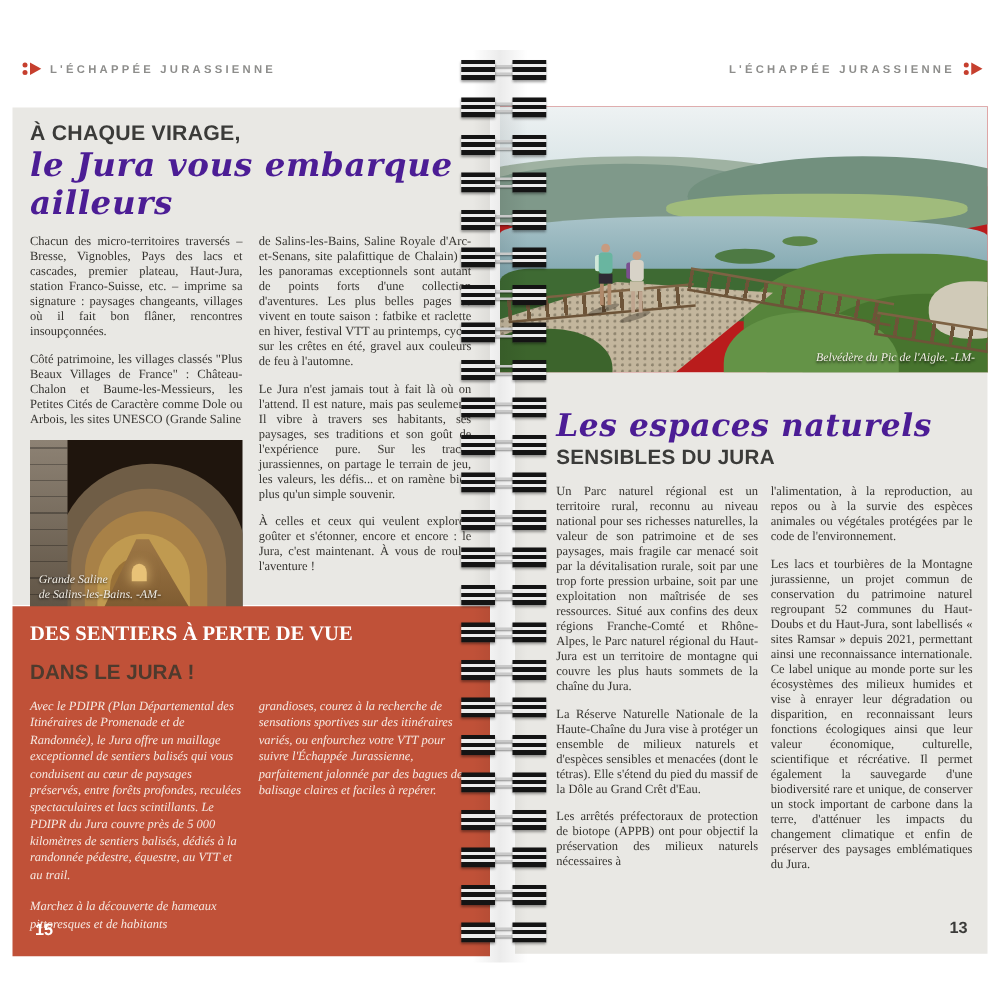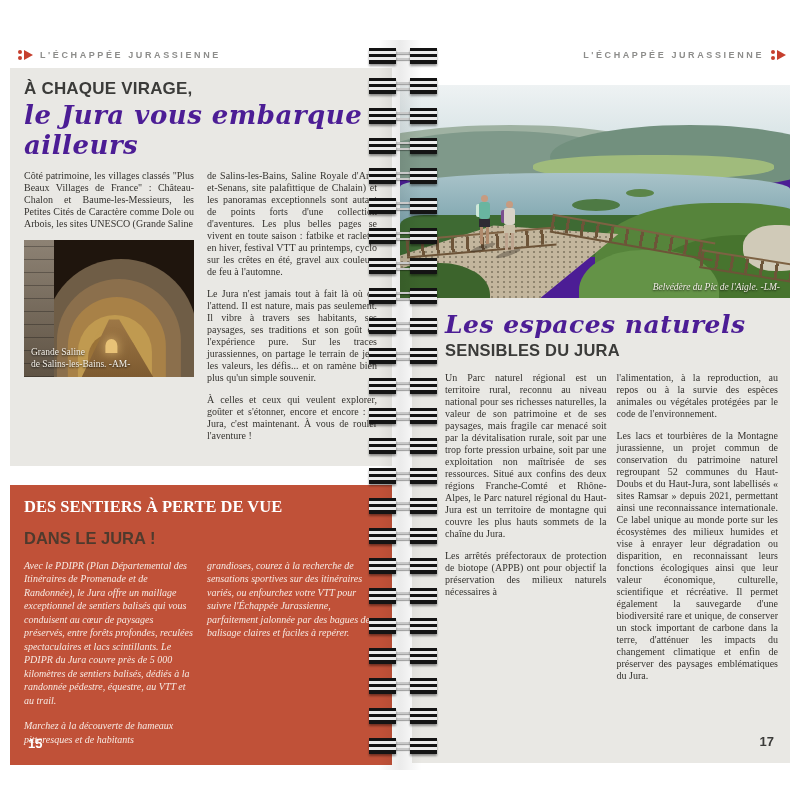--- a/index.html
+++ b/index.html
@@ -10,21 +10,21 @@
   
   .runhead{position:absolute;top:50px;font-family:"Liberation Sans",sans-serif;
            font-size:9px;letter-spacing:2.6px;color:#8d8d8b;font-weight:bold;
            display:flex;align-items:center;gap:7px;}
   .mark{display:flex;align-items:center;gap:2px;}
   .mark .dots{display:flex;flex-direction:column;gap:2px;}
   .mark .dot{width:4px;height:4px;border-radius:50%;background:#c63f2e;}
   .mark .tri{width:0;height:0;border-left:9px solid #c63f2e;border-top:5.5px solid transparent;border-bottom:5.5px solid transparent;}
 
   
-  .gray-panel{position:absolute;left:10px;top:68px;width:382px;height:398px;background:#e9e8e4;}
+  .gray-panel{position:absolute;left:10px;top:86px;width:382px;height:398px;background:#e9e8e4;}
   .gp-inner{padding:11px 14px 0 14px;}
   .h-caps{font-family:"Liberation Sans",sans-serif;font-weight:800;color:#3b3b39;
           font-size:17px;letter-spacing:.2px;margin:0;}
   .h-script{font-family:"DejaVu Serif",serif;font-style:italic;font-weight:600;
             color:#4c1d95;font-size:26px;margin:1px 0 10px 0;letter-spacing:.5px;}
   .cols2{display:flex;gap:13px;}
   .col{width:170px;}
   .body-txt p{margin:0 0 10px 0;font-size:10px;line-height:1.2;color:#35332f;
               text-align:justify;text-justify:inter-word;}
 
@@ -37,35 +37,35 @@
   .a1{width:152px;height:118px;background:#6f5d46;border-radius:76px 76px 0 0;}
   .a2{width:124px;height:98px;background:#8b6f4c;border-radius:62px 62px 0 0;}
   .a3{width:98px;height:80px;background:#a88147;border-radius:49px 49px 0 0;}
   .a4{width:74px;height:62px;background:#c09a50;border-radius:37px 37px 0 0;}
   .a5{width:50px;height:44px;background:#9a7238;border-radius:25px 25px 0 0;}
   .a6{width:30px;height:27px;background:#4e3319;border-radius:15px 15px 0 0;}
   .t-floor{position:absolute;inset:0;background:linear-gradient(#caa064,#7d5a30);
            clip-path:polygon(50% 58%,56% 58%,76% 100%,34% 100%);}
   .t-glow{position:absolute;bottom:24px;left:50%;transform:translateX(-30%);width:12px;height:14px;
           background:#e8c277;border-radius:50% 50% 0 0;box-shadow:0 0 8px 2px rgba(232,194,119,.5);}
-  .photo-cap{position:absolute;left:7px;bottom:6px;color:#f3efe7;
+  .photo-cap{position:absolute;left:7px;bottom:6px;color:#f3efe7;font-style:italic;
              font-size:9.5px;line-height:1.25;text-shadow:0 1px 2px rgba(0,0,0,.8);}
 
   
   .red-panel{position:absolute;left:10px;top:485px;width:382px;height:280px;background:#c05138;}
   .rp-inner{padding:13px 14px 0 14px;}
   .rp-title1{font-family:Liberation Serif, serif;font-weight:800;color:#ffffff;font-size:16.5px;margin:0;line-height:1.15;}
   .rp-title2{font-family:"Liberation Sans",sans-serif;font-weight:800;color:#4e3a2d;font-size:16.5px;margin:12px 0 11px 0;line-height:1.15;}
   .red-txt p{margin:0 0 12px 0;font-size:10px;line-height:1.35;color:#f6e9e2;font-style:italic;}
   .pagenum{font-family:"Liberation Sans",sans-serif;font-weight:800;font-size:13px;}
   .pn16{position:absolute;left:18px;bottom:14px;color:#ffffff;}
   .pn17{position:absolute;right:16px;bottom:14px;color:#3b3b39;}
 
   
-  .main-photo{position:absolute;left:400px;top:85px;width:390px;height:213px;overflow:hidden;background:#4c1d95;}
+  .main-photo{position:absolute;left:400px;top:85px;width:390px;height:213px;overflow:hidden;background:#b91c1c;}
   .sky{position:absolute;left:0;top:0;right:0;height:64px;background:linear-gradient(#eef2f3,#d5e2e4);}
   .ridge{position:absolute;border-radius:50%;}
   .r0{left:-40px;top:40px;width:300px;height:52px;background:#9fb2a2;}
   .r1{left:-30px;top:46px;width:260px;height:58px;background:#7f998a;}
   .r2{left:150px;top:40px;width:280px;height:64px;background:#72907e;}
   .fields{position:absolute;left:34%;top:70px;width:62%;height:24px;background:#a0bb7c;border-radius:45%;}
   .lake{position:absolute;left:0;top:88px;width:100%;height:52px;
         background:linear-gradient(#a9c3c9,#7fa6af);border-radius:40% 50% 0 0/14px 16px 0 0;}
   .island{position:absolute;background:#4e7a44;border-radius:50%;}
   .i1{left:44%;top:114px;width:48px;height:12px;}
@@ -99,21 +99,21 @@
   .hshadow{position:absolute;top:50px;left:-6px;width:26px;height:5px;border-radius:50%;background:rgba(40,35,25,.35);transform:rotate(-18deg);}
   .hk1 .torso{background:#69b5a0;} .hk1 .pack{background:#cfe8d9;} .hk1 .shorts{background:#2e2a33;}
   .hk1 .leg{background:#b08a6c;}
   .hk2 .torso{background:#d8d3c8;} .hk2 .pack{background:#7a4f8f;} .hk2 .shorts{background:#c9bfa8;}
   .hk2 .leg{background:#bfa58f;}
   .mp-cap{position:absolute;right:10px;bottom:6px;color:#f3efe7;font-style:italic;font-size:9.5px;
           text-shadow:0 1px 2px rgba(0,0,0,.75);}
 
   .right-panel{position:absolute;left:412px;top:298px;width:378px;height:465px;background:#e9e8e4;}
   .rtp-inner{padding:12px 12px 0 33px;}
-  .right-panel .h-script{font-size:25px;margin:0 0 2px 0;}
+  .right-panel .h-script{font-size:25px;margin:16px 0 2px 0;}
   .right-panel .h-caps{font-size:16.5px;margin:0 0 12px 0;}
 
   
   .binding{position:absolute;left:369px;top:48px;width:68px;}
   .clip{position:relative;width:68px;height:16px;margin-bottom:14px;}
   .clip .wire{position:absolute;left:6px;right:6px;height:2.5px;background:#c9c9c9;box-shadow:0 1px 1px rgba(0,0,0,.35);}
   .w1{top:3.5px;} .w2{top:9.5px;}
   .clip .blk{position:absolute;top:0;width:27px;height:16px;
     background:linear-gradient(to bottom,#141414 0 3.5px,#ececec 3.5px 6px,#141414 6px 9.5px,#ececec 9.5px 12px,#141414 12px 16px);
     box-shadow:0 1.5px 2px rgba(0,0,0,.4);}
@@ -137,20 +137,21 @@
   </span>
   <span>L'ÉCHAPPÉE JURASSIENNE</span>
 </div>
 
 <div class="gray-panel">
   <div class="gp-inner">
     <h1 class="h-caps">À CHAQUE VIRAGE,</h1>
     <div class="h-script">le Jura vous embarque ailleurs</div>
     <div class="cols2">
       <div class="col body-txt">
+        <p>Chacun des micro-territoires traversés – Bresse, Vignobles, Pays des lacs et cascades, premier plateau, Haut-Jura, station Franco-Suisse, etc. – imprime sa signature : paysages changeants, villages où il fait bon flâner, rencontres insoupçonnées.</p>
         <p>Côté patrimoine, les villages classés "Plus Beaux Villages de France" : Château-Chalon et Baume-les-Messieurs, les Petites Cités de Caractère comme Dole ou Arbois, les sites UNESCO (Grande Saline</p>
         <div class="tunnel">
           <div class="arch a1 abs" style="position:absolute;"></div>
           <div class="arch a2"></div>
           <div class="arch a3"></div>
           <div class="arch a4"></div>
           <div class="arch a5"></div>
           <div class="arch a6"></div>
           <div class="t-floor"></div>
           <div class="t-glow"></div>
@@ -238,29 +239,30 @@
   <div class="mp-cap">Belvédère du Pic de l'Aigle. -LM-</div>
 </div>
 
 <div class="right-panel">
   <div class="rtp-inner">
     <div class="h-script">Les espaces naturels</div>
     <h1 class="h-caps">SENSIBLES DU JURA</h1>
     <div class="cols2" style="gap:10px;">
       <div class="col body-txt" style="width:166px;">
         <p>Un Parc naturel régional est un territoire rural, reconnu au niveau national pour ses richesses naturelles, la valeur de son patrimoine et de ses paysages, mais fragile car menacé soit par la dévitalisation rurale, soit par une trop forte pression urbaine, soit par une exploitation non maîtrisée de ses ressources. Situé aux confins des deux régions Franche-Comté et Rhône-Alpes, le Parc naturel régional du Haut-Jura est un territoire de montagne qui couvre les plus hauts sommets de la chaîne du Jura.</p>
+        <p>La Réserve Naturelle Nationale de la Haute-Chaîne du Jura vise à protéger un ensemble de milieux naturels et d'espèces sensibles et menacées (dont le tétras). Elle s'étend du pied du massif de la Dôle au Grand Crêt d'Eau.</p>
         <p>Les arrêtés préfectoraux de protection de biotope (APPB) ont pour objectif la préservation des milieux naturels nécessaires à</p>
       </div>
       <div class="col body-txt" style="width:166px;">
         <p>l'alimentation, à la reproduction, au repos ou à la survie des espèces animales ou végétales protégées par le code de l'environnement.</p>
         <p>Les lacs et tourbières de la Montagne jurassienne, un projet commun de conservation du patrimoine naturel regroupant 52 communes du Haut-Doubs et du Haut-Jura, sont labellisés « sites Ramsar » depuis 2021, permettant ainsi une reconnaissance internationale. Ce label unique au monde porte sur les écosystèmes des milieux humides et vise à enrayer leur dégradation ou disparition, en reconnaissant leurs fonctions écologiques ainsi que leur valeur économique, culturelle, scientifique et récréative. Il permet également la sauvegarde d'une biodiversité rare et unique, de conserver un stock important de carbone dans la terre, d'atténuer les impacts du changement climatique et enfin de préserver des paysages emblématiques du Jura.</p>
       </div>
     </div>
   </div>
-  <div class="pagenum pn17">17</div>
+  <div class="pagenum pn17">13</div>
 </div>
 
 <div class="gutter-shade-l"></div>
 <div class="gutter-shade-r"></div>
 <div class="binding" id="binding">
     <div class="clip">
       <div class="wire w1"></div>
       <div class="wire w2"></div>
       <div class="blk blk-l"></div>
       <div class="blk blk-r"></div>

